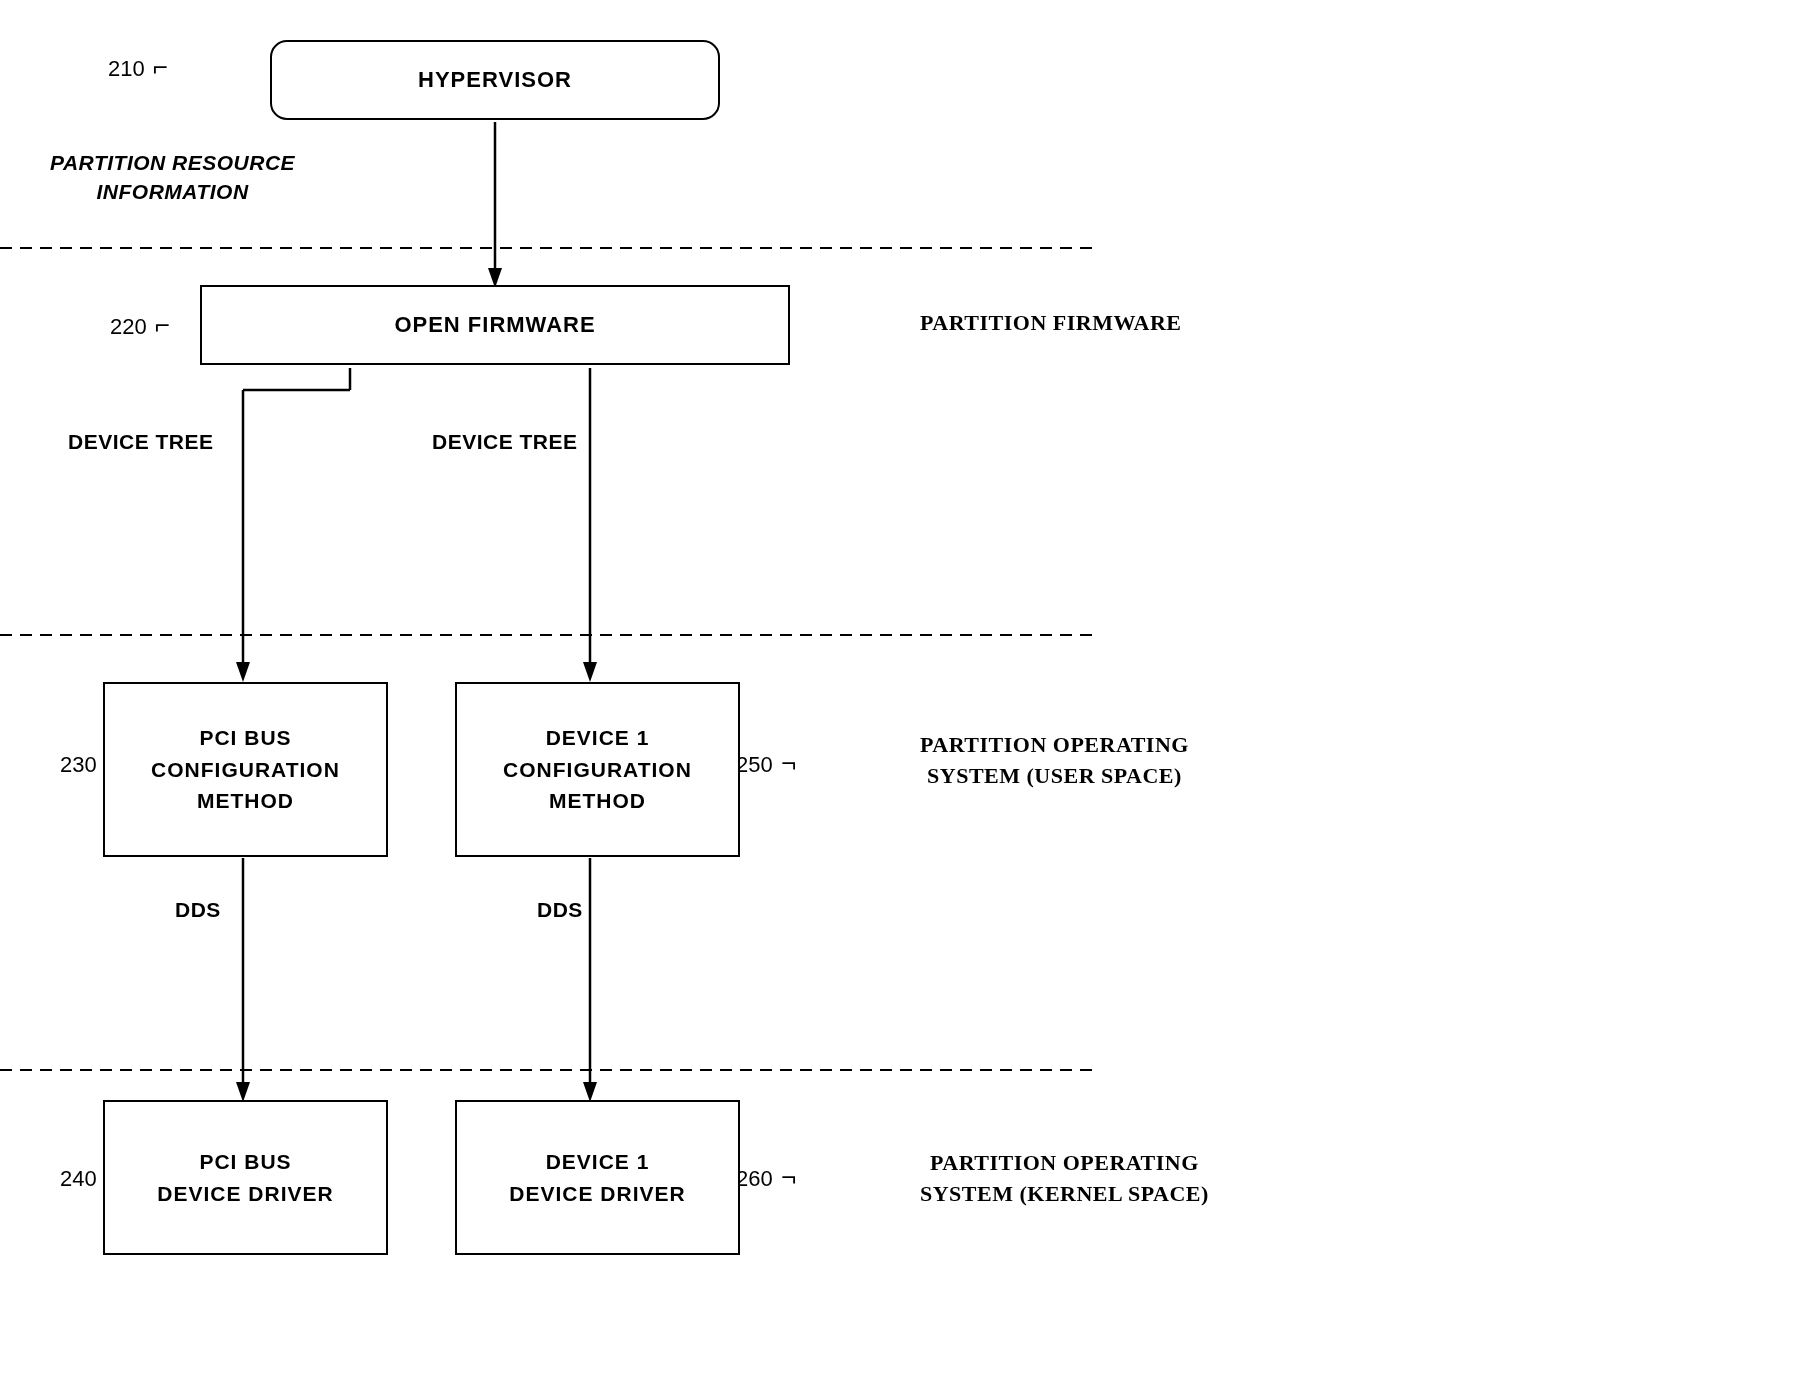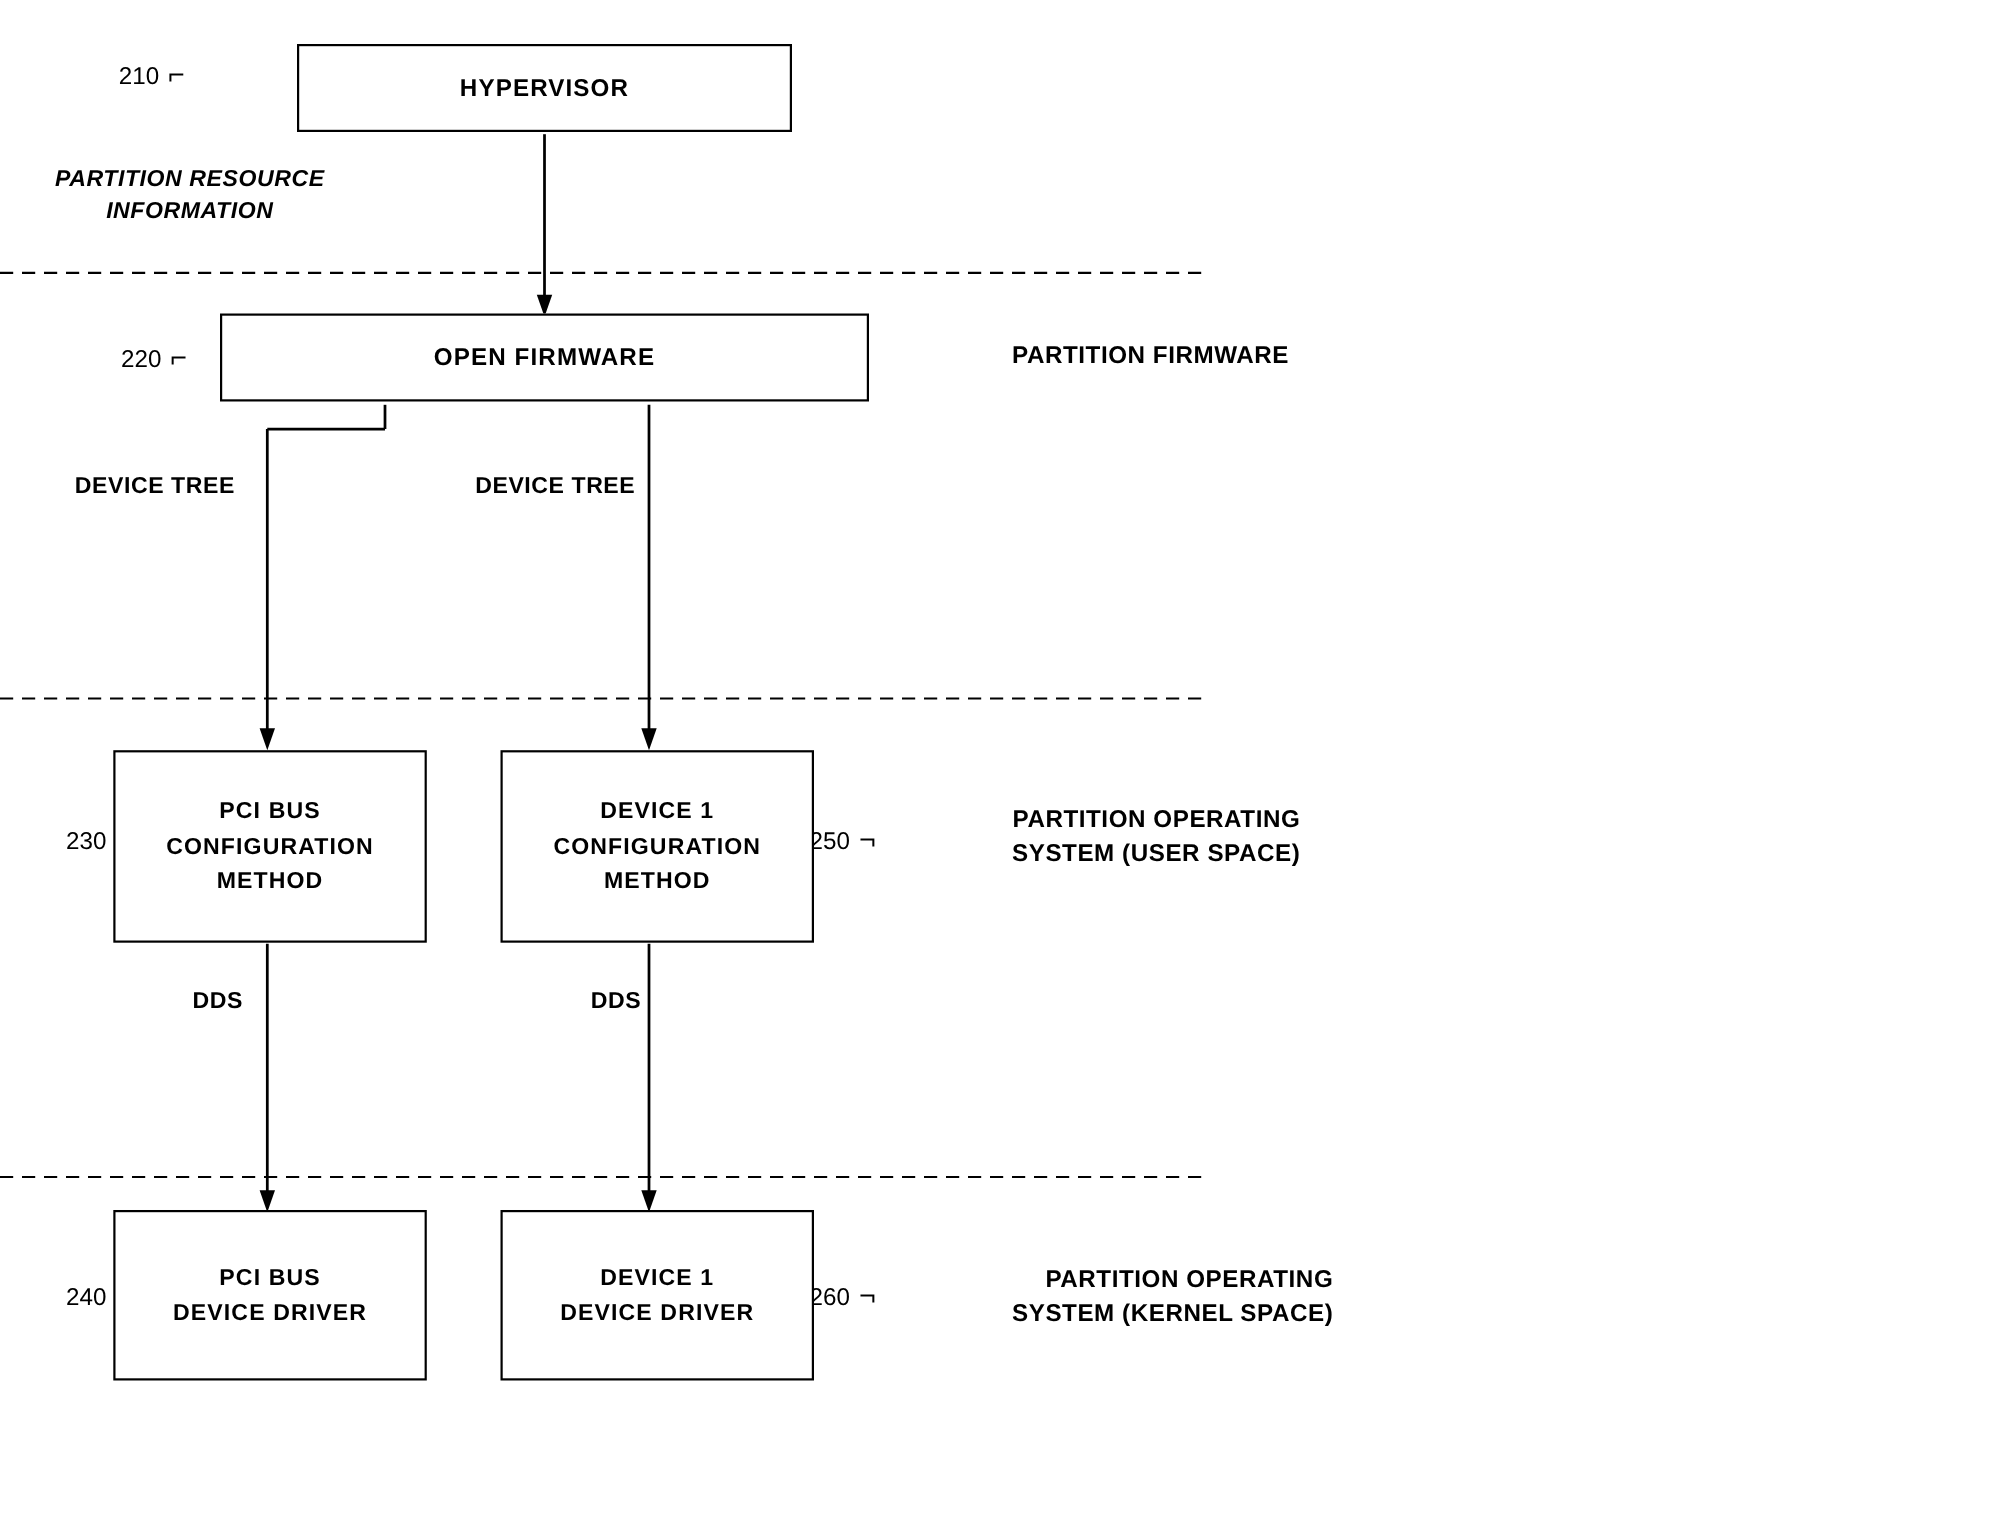--- a/index.html
+++ b/index.html
@@ -41,23 +41,24 @@
       position: absolute;
       top: 0; left: 0;
       width: 1819px;
       height: 1380px;
       pointer-events: none;
     }
     .section-label {
       position: absolute;
       font-size: 22px;
       font-weight: bold;
-      text-align: right;
+      text-align: center;
       letter-spacing: 0.5px;
       line-height: 1.4;
+      font-family: Liberation Serif, serif;
     }
   </style>
 </head>
 <body>
 
 <div class="diagram">
 
   <svg class="arrows-svg">
 
     <line x1="0" y1="248" x2="1100" y2="248" stroke="#000" stroke-width="2" stroke-dasharray="12,8"></line>
@@ -82,21 +83,21 @@
 
     <line x1="590" y1="858" x2="590" y2="1092" stroke="#000" stroke-width="2.5"></line>
     <polygon points="590,1102 583,1082 597,1082" fill="#000"></polygon>
   </svg>
 
   <div style="position:absolute; left:108px; top:52px; font-size:22px; font-weight:normal;">
     210
     <span style="font-size:26px; margin-left:2px;">⌐</span>
   </div>
 
-  <div class="box" style="left:270px; top:40px; width:450px; height:80px;">
+  <div class="box" style="left:270px; top:40px; width:450px; height:80px;border-radius:17px;">
     <span>HYPERVISOR</span>
   </div>
 
   <div class="label" style="left:50px; top:148px; font-size:21px; line-height:1.4;font-style:italic;">
     PARTITION RESOURCE<br>INFORMATION
   </div>
 
   <div style="position:absolute; left:110px; top:310px; font-size:22px; font-weight:normal;">
     220
     <span style="font-size:26px; margin-left:2px;">⌐</span>

